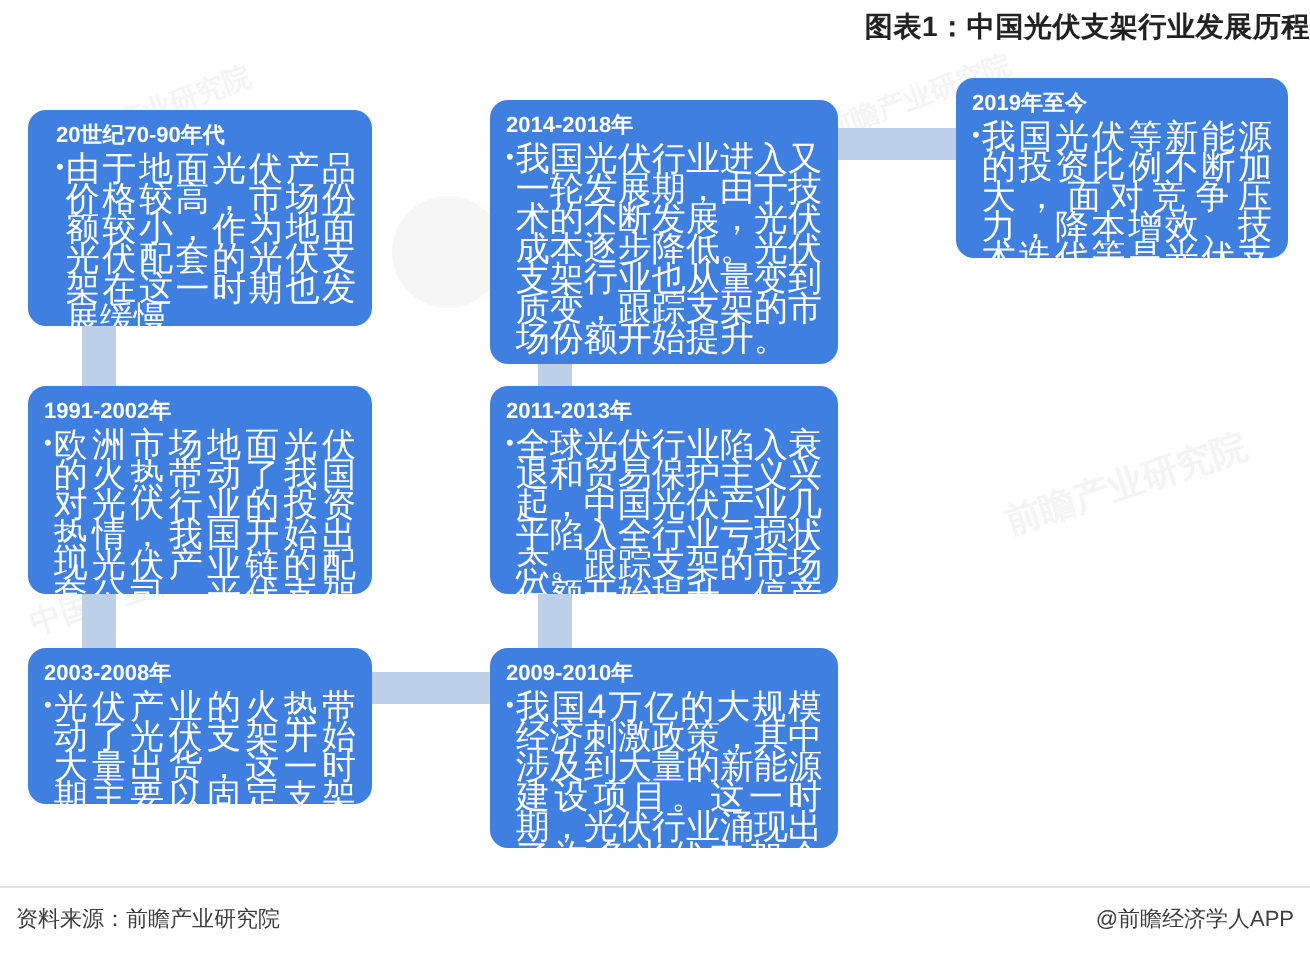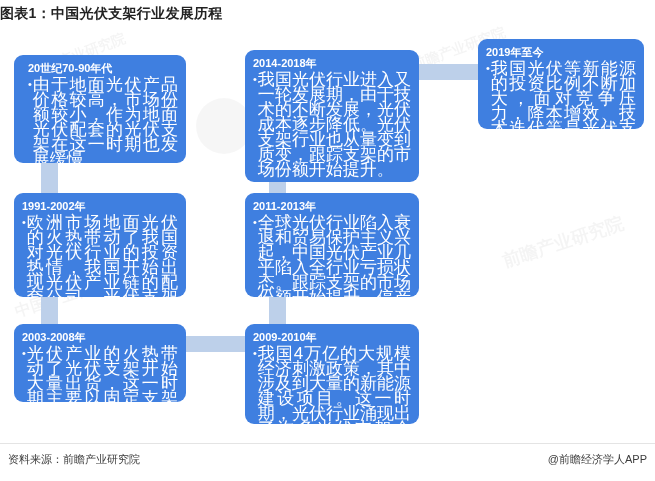--- a/index.html
+++ b/index.html
@@ -21,21 +21,21 @@
     height: 481px;
     background: #ffffff;
   }
 
   
   .title {
     position: absolute;
     left: 0;
     top: 5px;
     width: 655px;
-    text-align: left;
+    text-align: right;
     font-size: 14px;
     font-weight: bold;
     color: #222222;
     letter-spacing: 0.3px;
   }
 
   
   .wm {
     position: absolute;
     color: rgba(0, 0, 0, 0.045);

